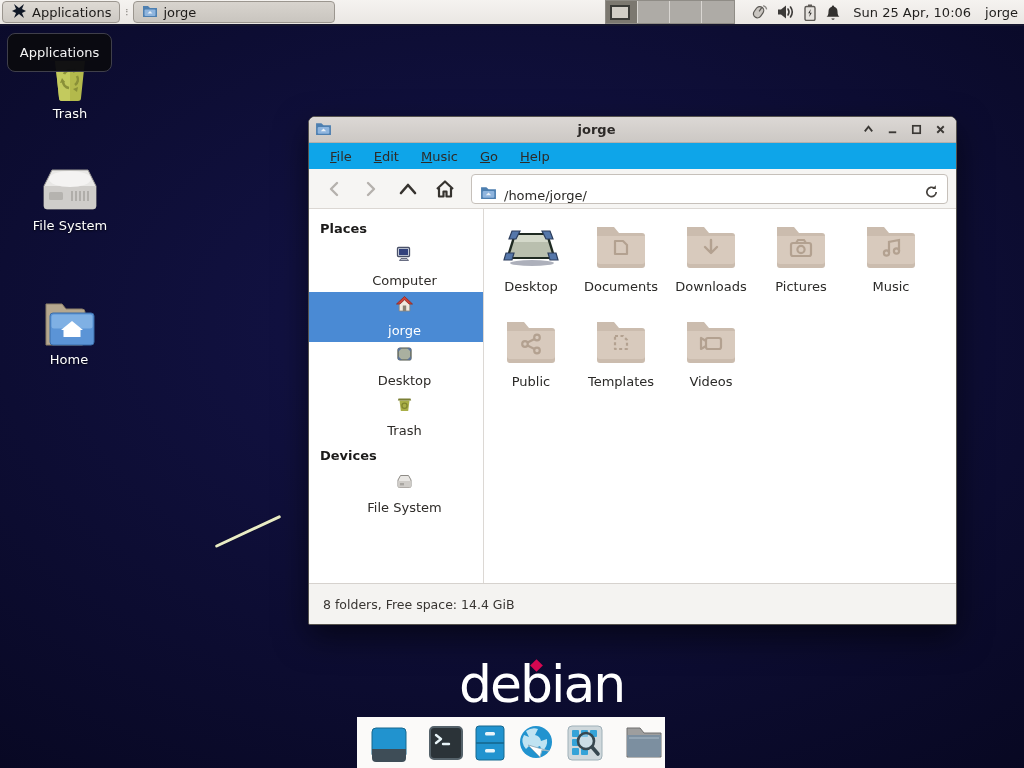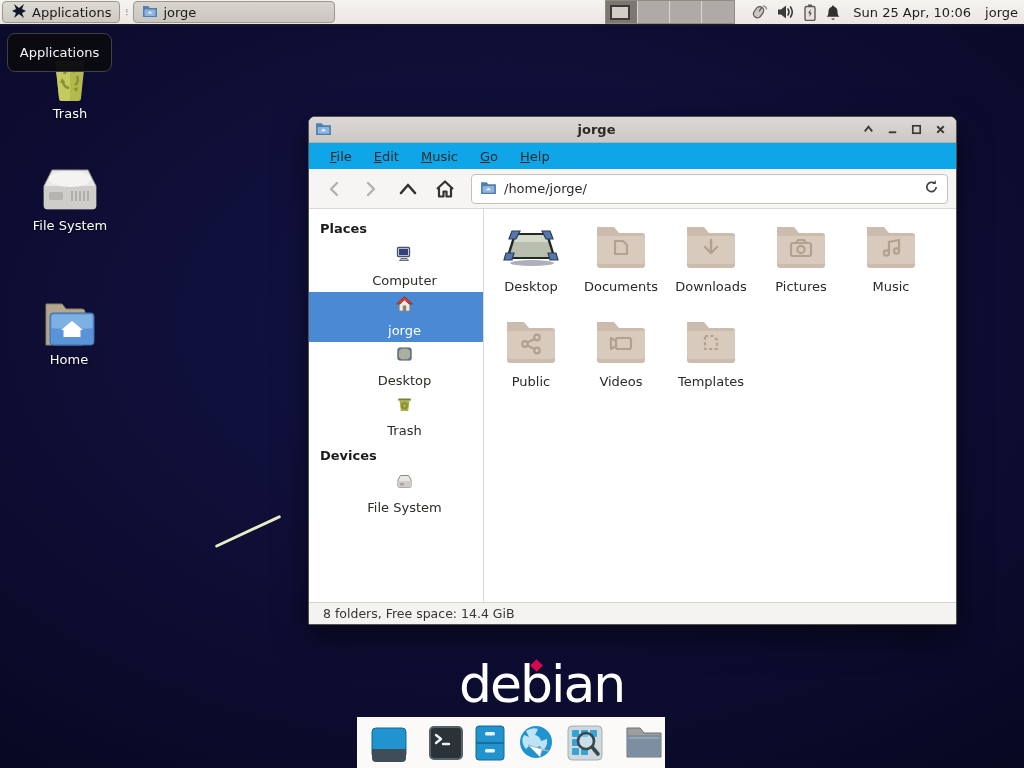--- a/index.html
+++ b/index.html
@@ -78,37 +78,37 @@
   .menubar { height:26px; background:#0ea5e9; display:flex; align-items:center; padding-left:12px; gap:4px; flex:0 0 auto; }
   .menu-item { padding:3px 9px; color:#2e2b28; }
   .menu-item::first-letter { text-decoration:underline; }
   .toolbar {
     height:40px; background:#f6f5f3; border-bottom:1px solid #dbd7d3;
     display:flex; align-items:center; padding:0 8px; gap:4px; flex:0 0 auto;
   }
   .nav-btn { width:33px; height:30px; display:flex; align-items:center; justify-content:center; border-radius:4px; }
   .pathbar {
     flex:1; height:30px; margin-left:6px; background:#fff; border:1px solid #c6c0ba;
-    border-radius:4px; display:flex; align-items:center; padding:0 8px; gap:7px;
+    border-radius:4px; display:flex; align-items:flex-end; padding:0 8px; gap:7px;
   }
   .pathbar .path-text { flex:1; color:#2b2926; }
   .win-body { flex:1; display:flex; min-height:0; }
   .sidebar { width:175px; background:#fff; border-right:1px solid #dcd8d4; padding-top:6px; }
   .side-header { font-weight:bold; color:#1c1b1a; padding:6px 10px 6px 11px; }
   .side-item { display:flex; align-items:center; gap:8px; padding:4px 10px 4px 27px; color:#2e2b28;flex-direction:column; }
   .side-item svg { flex:0 0 auto; }
   .side-item.selected { background:#4a8ad4; color:#fff; }
   .files {
     flex:1; display:grid; grid-template-columns:repeat(5,90px); grid-auto-rows:95px;
     padding:8px 0 0 2px; align-content:start; background:#fff;
   }
   .file-item { display:flex; flex-direction:column; align-items:center; padding-top:6px; }
   .file-item .lbl { margin-top:5px; color:#2b2a28; }
   .statusbar {
-    height:22px; background:#f4f3f1; border-top:1px solid #d6d2ce;
+    height:41px; background:#f4f3f1; border-top:1px solid #d6d2ce;
     display:flex; align-items:center; padding-left:14px; color:#383532;
     border-radius:0 0 2px 2px; flex:0 0 auto; font-size:12.5px;
   }
 
   
   .debian-logo { position:absolute; left:459px; top:660px; color:#fff; }
   .debian-logo .word {
     font-size:52px; font-weight:500; letter-spacing:-2px; line-height:48px;
     font-family:"DejaVu Sans",sans-serif;
   }
@@ -473,38 +473,38 @@
           </svg>
         </span>
         <span class="lbl">Public</span>
       </div>
 
       <div class="file-item">
         <span>
           <svg width="54" height="48" viewBox="0 0 54 48">
             <path d="M3 4 h17 l5 6 h23 a3 3 0 0 1 3 3 v29 a3 3 0 0 1-3 3 H6 a3 3 0 0 1-3-3 Z" fill="#cbbcae"></path>
             <path d="M3 13 h48 v25 a3 3 0 0 1-3 3 H6 a3 3 0 0 1-3-3 Z" fill="#d8cabd"></path>
+            <path d="M21 18 h8 l4 4 v9 h-12 Z" fill="none" stroke="#b3a190" stroke-width="2.2" stroke-dasharray="3 2.5" stroke-linejoin="round"></path>
+          </svg>
+        </span>
+        <span class="lbl">Templates</span>
+      </div>
+
+      <div class="file-item">
+        <span>
+          <svg width="54" height="48" viewBox="0 0 54 48">
+            <path d="M3 4 h17 l5 6 h23 a3 3 0 0 1 3 3 v29 a3 3 0 0 1-3 3 H6 a3 3 0 0 1-3-3 Z" fill="#cbbcae"></path>
+            <path d="M3 13 h48 v25 a3 3 0 0 1-3 3 H6 a3 3 0 0 1-3-3 Z" fill="#d8cabd"></path>
             <g stroke="#b3a190" stroke-width="2.2" fill="none">
               <rect x="22" y="20" width="15" height="11" rx="2"></rect>
               <path d="M22 23 l-5-3 v11 l5-3" stroke-linejoin="round"></path>
             </g>
           </svg>
         </span>
         <span class="lbl">Videos</span>
-      </div>
-
-      <div class="file-item">
-        <span>
-          <svg width="54" height="48" viewBox="0 0 54 48">
-            <path d="M3 4 h17 l5 6 h23 a3 3 0 0 1 3 3 v29 a3 3 0 0 1-3 3 H6 a3 3 0 0 1-3-3 Z" fill="#cbbcae"></path>
-            <path d="M3 13 h48 v25 a3 3 0 0 1-3 3 H6 a3 3 0 0 1-3-3 Z" fill="#d8cabd"></path>
-            <path d="M21 18 h8 l4 4 v9 h-12 Z" fill="none" stroke="#b3a190" stroke-width="2.2" stroke-dasharray="3 2.5" stroke-linejoin="round"></path>
-          </svg>
-        </span>
-        <span class="lbl">Templates</span>
       </div>
     </div>
   </div>
 
   <div class="statusbar">
     <span>8 folders, Free space: 14.4 GiB</span>
   </div>
 </div>
 
 <div class="debian-logo">

